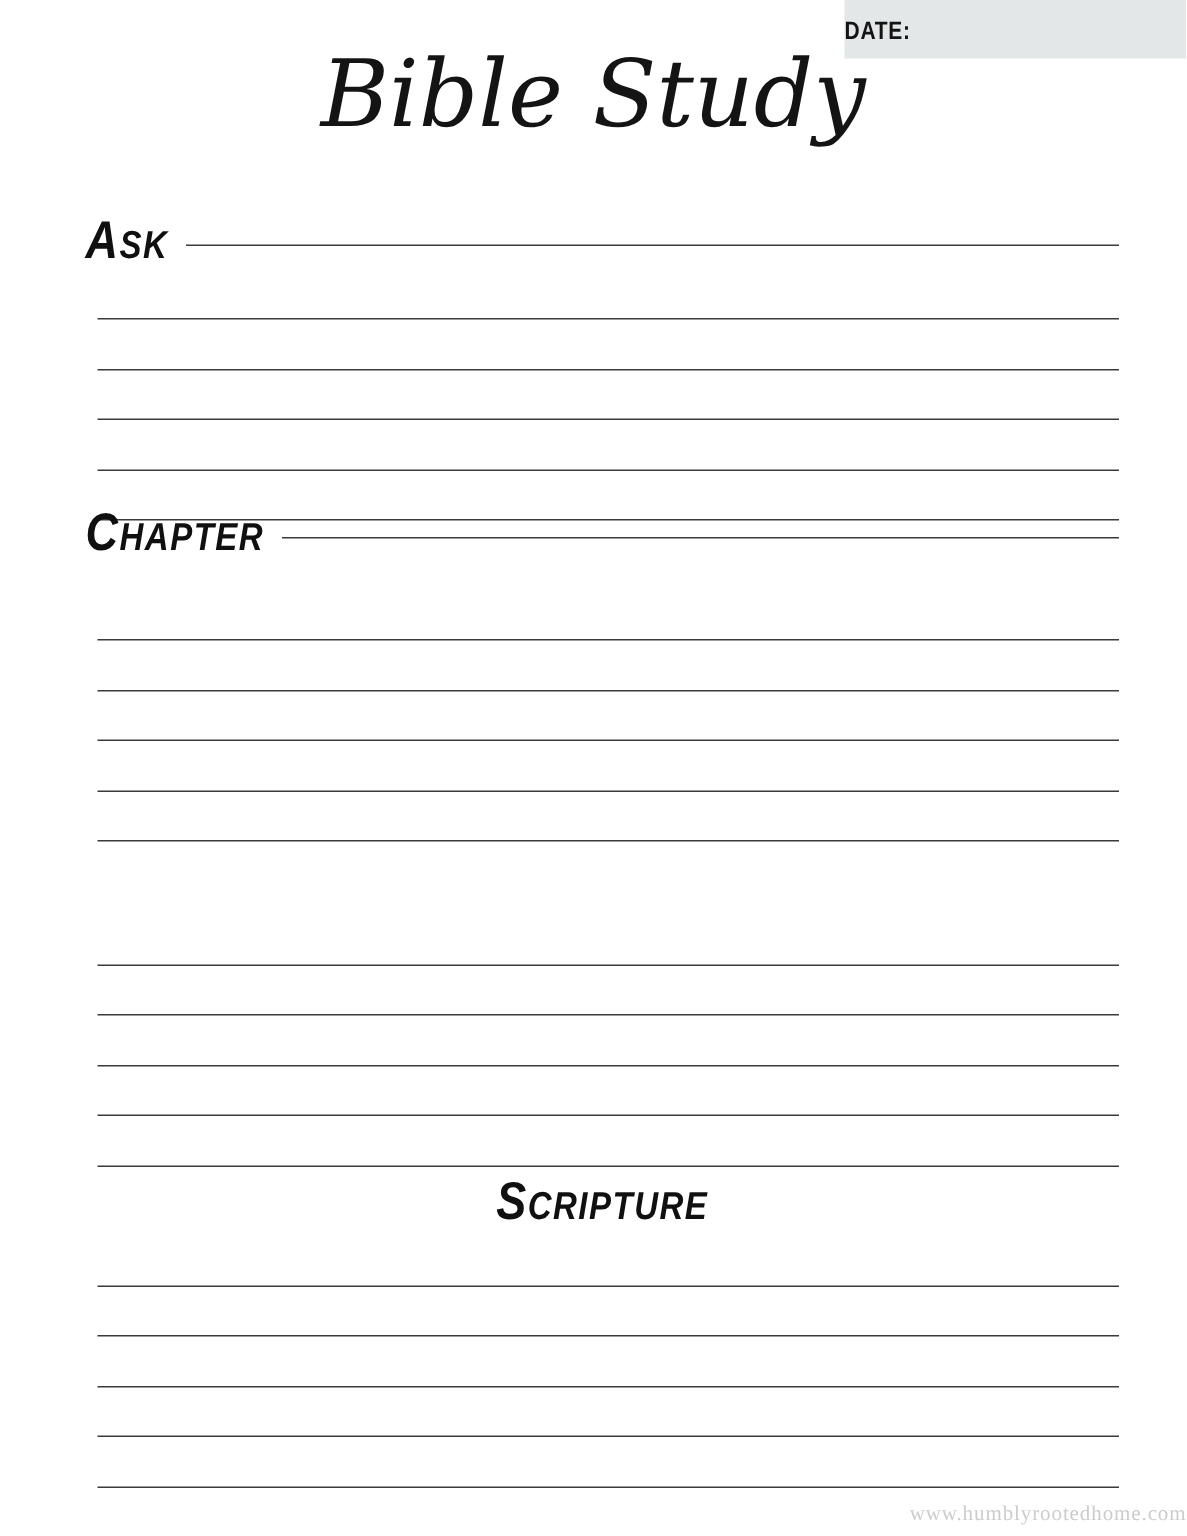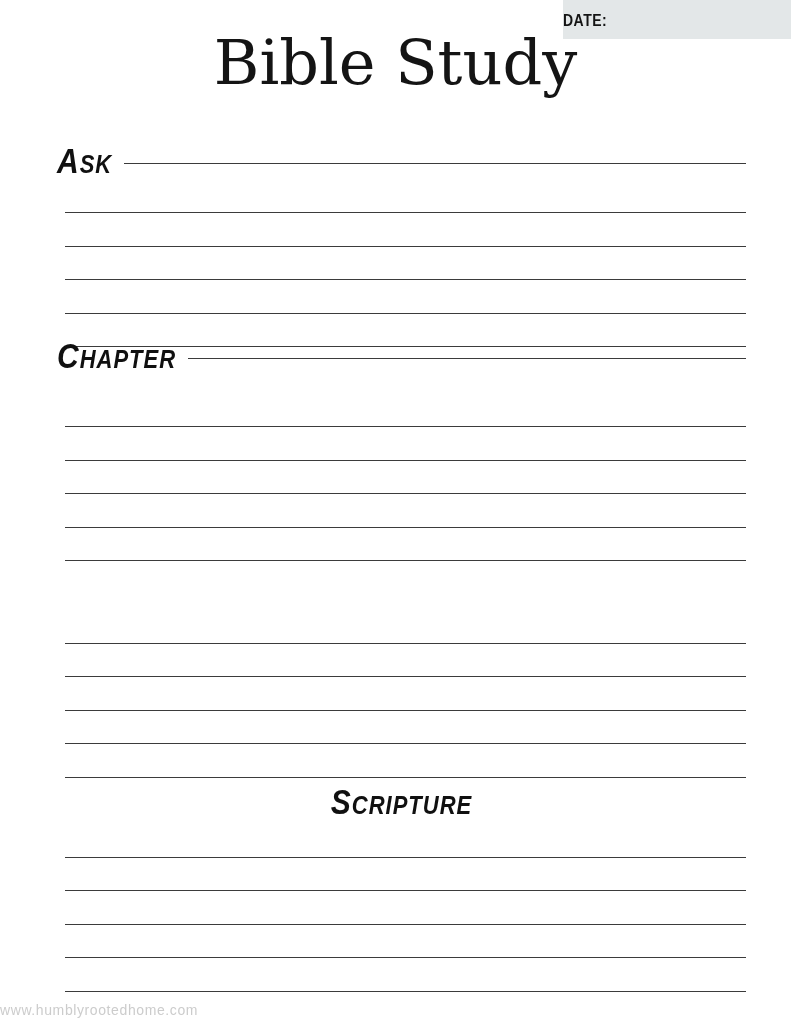--- a/index.html
+++ b/index.html
@@ -36,20 +36,21 @@
   }
 
   
   .page-title {
     position: absolute;
     top: 16px;
     left: 0;
     width: 100%;
     text-align: center;
     font-family: "DejaVu Serif", cursive, serif;
+    font-style: italic;
     font-size: 62px;
     line-height: 1.5;
     color: #141414;
     letter-spacing: 0px;
   }
 
   
   .section-head {
     position: absolute;
     left: 57px;
@@ -100,22 +101,22 @@
   #rules-think    { top: 610.6px; }
   #head-scripture { top: 790px; flex-direction: column; }
   #rules-scripture{ top: 824.6px; }
 
   
   .footer-url {
     position: absolute;
     bottom: 6px;
     left: 0;
     width: 100%;
-    text-align: left;
-    font-family: Liberation Sans, sans-serif;
+    text-align: right;
+    font-family: Liberation Serif, serif;
     font-size: 14px;
     letter-spacing: 0.6px;
     color: #cccccc;
   }
 </style>
 </head>
 <body>
 
 <div class="page">
 

